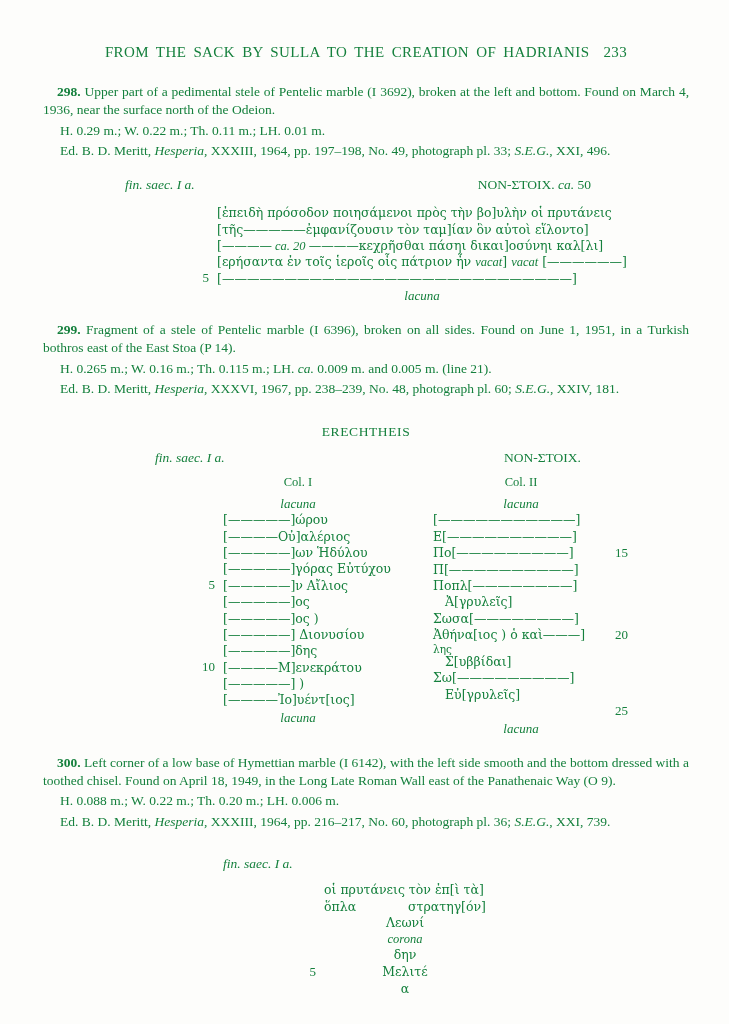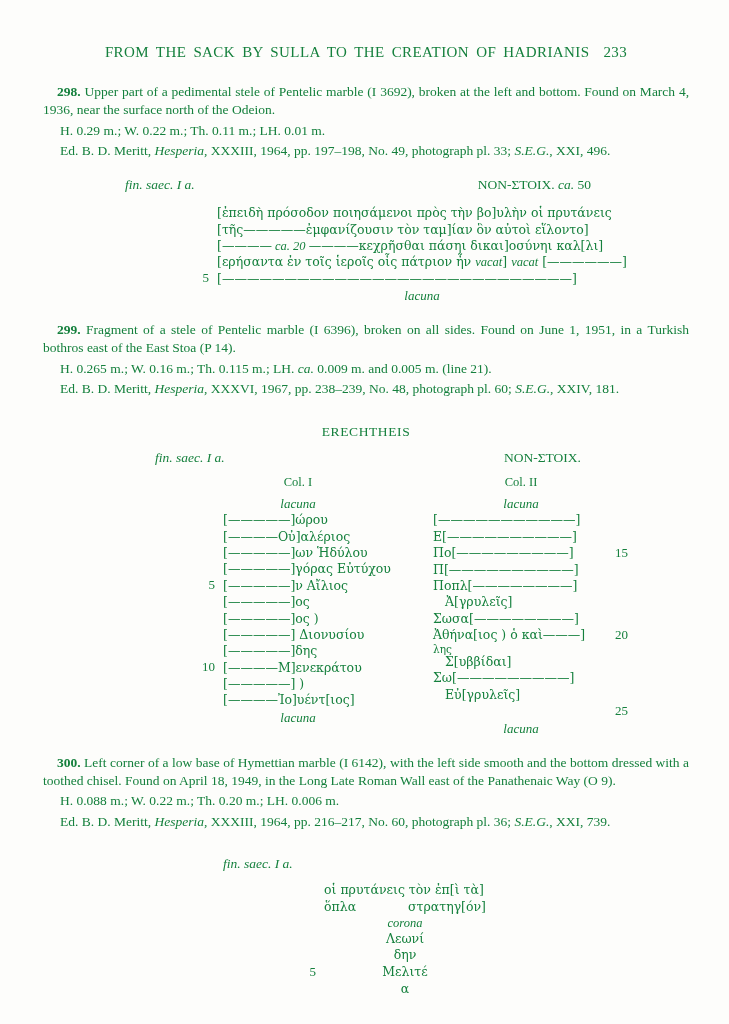--- a/index.html
+++ b/index.html
@@ -258,25 +258,25 @@
         </div>
       <div class="grow">
           <span class="gnum"></span>
           <span class="g3text between">
             <span>ὅπλα</span>
             <span>στρατηγ[όν]</span>
           </span>
         </div>
       <div class="grow">
           <span class="gnum"></span>
+          <span class="g3text center">Λεωνί</span>
+        </div>
+      <div class="grow">
+          <span class="gnum"></span>
           <span class="g3text center it lat">corona</span>
-        </div>
-      <div class="grow">
-          <span class="gnum"></span>
-          <span class="g3text center">Λεωνί</span>
         </div>
       <div class="grow">
           <span class="gnum"></span>
           <span class="g3text center">δην</span>
         </div>
       <div class="grow">
           <span class="gnum">5</span>
           <span class="g3text center">Μελιτέ</span>
         </div>
       <div class="grow">

